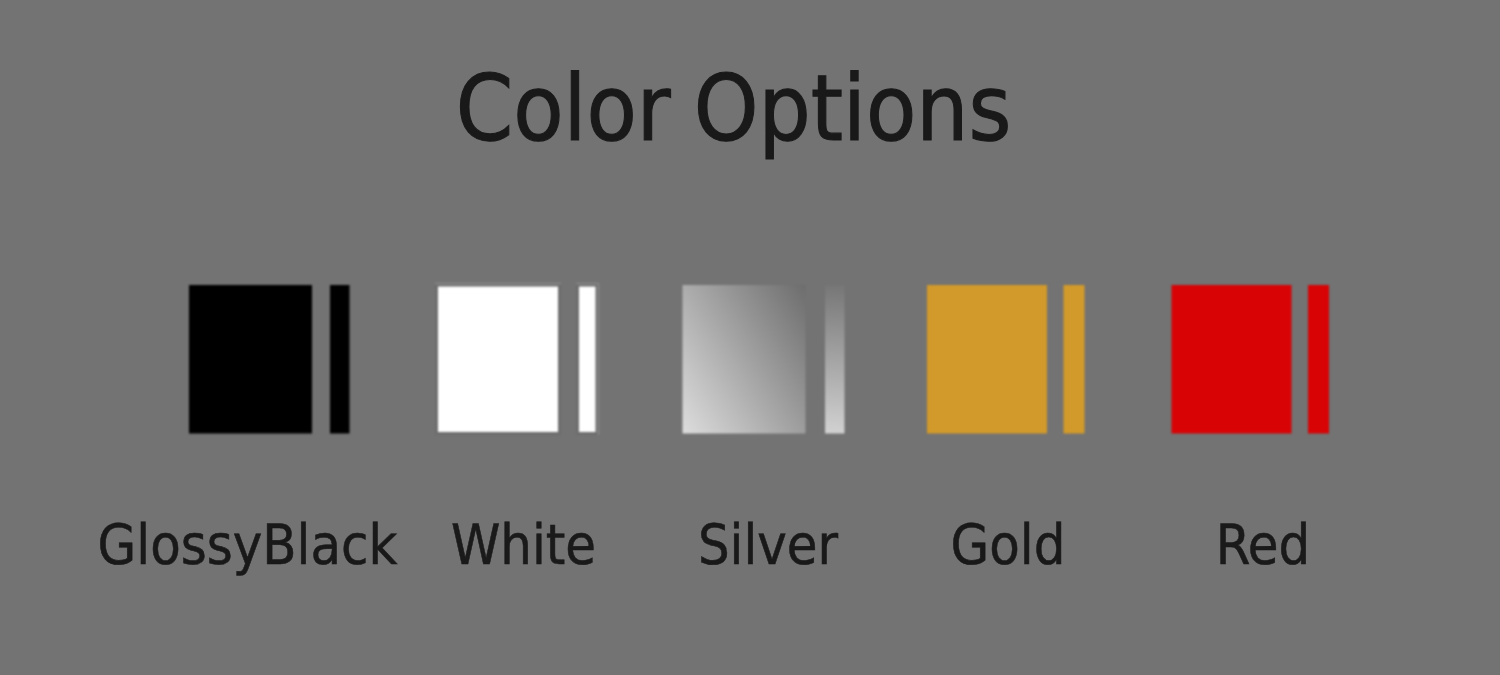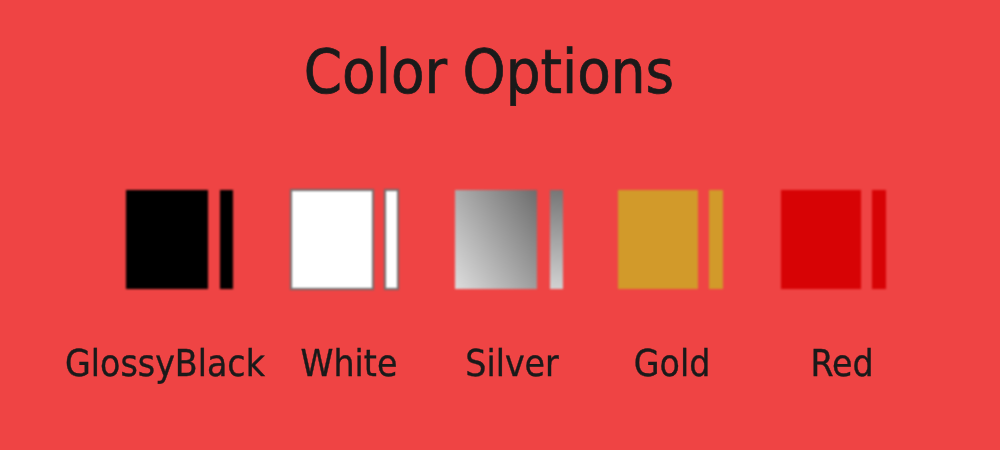--- a/index.html
+++ b/index.html
@@ -7,21 +7,21 @@
   body {
     width:1000px; height:450px; background:#ffffff;
     font-family:"DejaVu Sans", sans-serif; font-stretch:condensed;
     color:#1a1a1a; overflow:hidden;
     -webkit-font-smoothing:antialiased;
     text-rendering:geometricPrecision;
   }
 
   .page {
     position:relative; width:1000px; height:450px;
-    background:#ef4444; overflow:hidden;
+    background:#737373; overflow:hidden;
   }
 
   
   .title {
     position:absolute; left:-11px; top:72.6px; width:1000px;
     text-align:center; line-height:0;
     font-size:61px; font-stretch:condensed; color:#1a1a1a;
     -webkit-text-stroke:0.7px #1a1a1a;
     word-spacing:-2px;
     will-change:transform; opacity:0.999;

